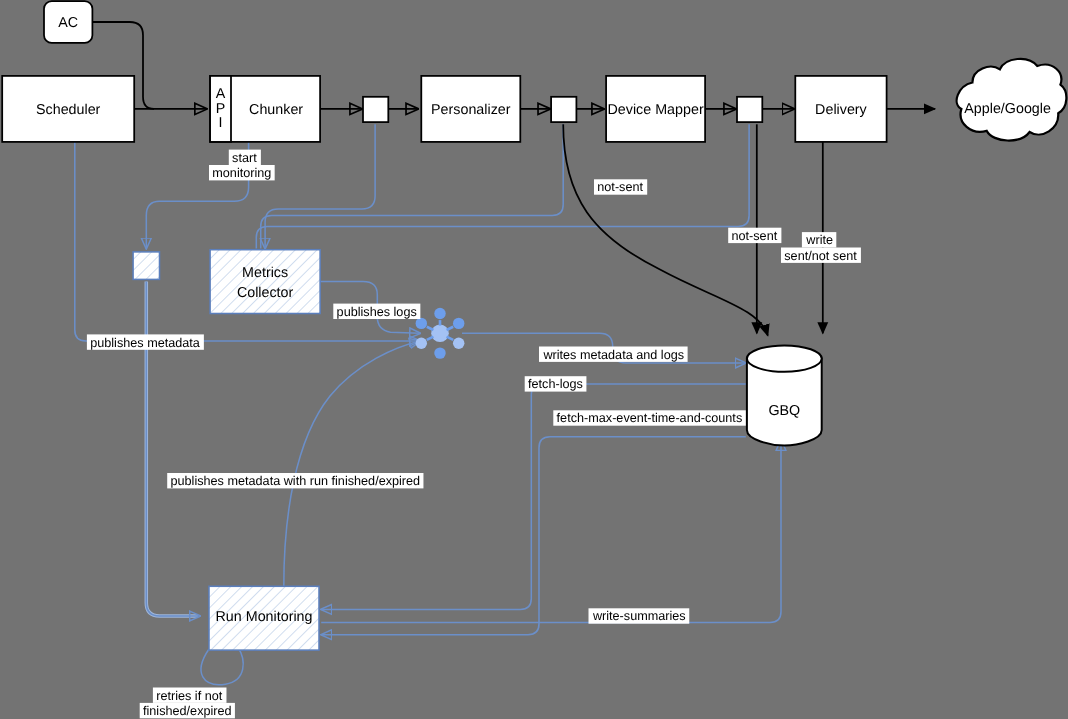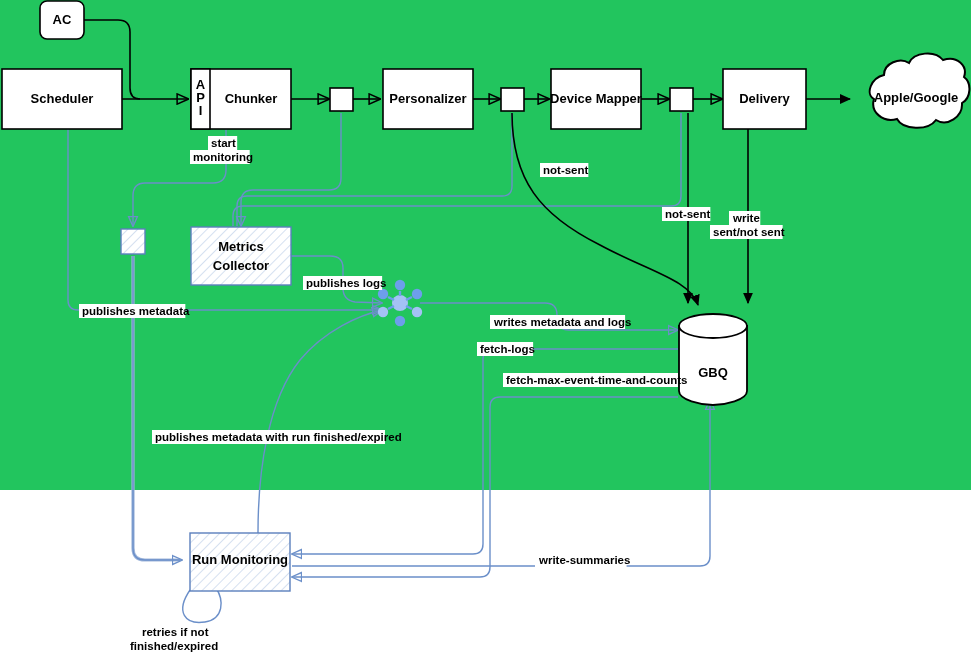--- a/index.html
+++ b/index.html
@@ -1,21 +1,21 @@
 <!DOCTYPE html>
 <html><head>
 <meta charset="utf-8">
 <title>Pipeline Architecture Diagram</title>
 <style>
   html,body{margin:0;padding:0;background:#ffffff;}
   body{
     font-family:"Liberation Sans","DejaVu Sans",sans-serif;
     width:971px;height:654px;overflow:hidden;
   }
-  #canvas{position:relative;width:971px;height:490px;background:#22c55e;font-weight:bold;}
+  #canvas{position:relative;width:971px;height:654px;background:#737373;}
   svg#diagram{position:absolute;left:0;top:0;width:971px;height:654px;}
   .nodetext{
     font-family:"Liberation Sans","DejaVu Sans",sans-serif;
     font-size:13px;fill:#000;text-anchor:middle;dominant-baseline:middle;
   }
   .edgelabel{
     font-family:"Liberation Sans","DejaVu Sans",sans-serif;
     font-size:11.5px;fill:#000;
   }
   .box-black{fill:#ffffff;stroke:#000000;stroke-width:1.6;}

